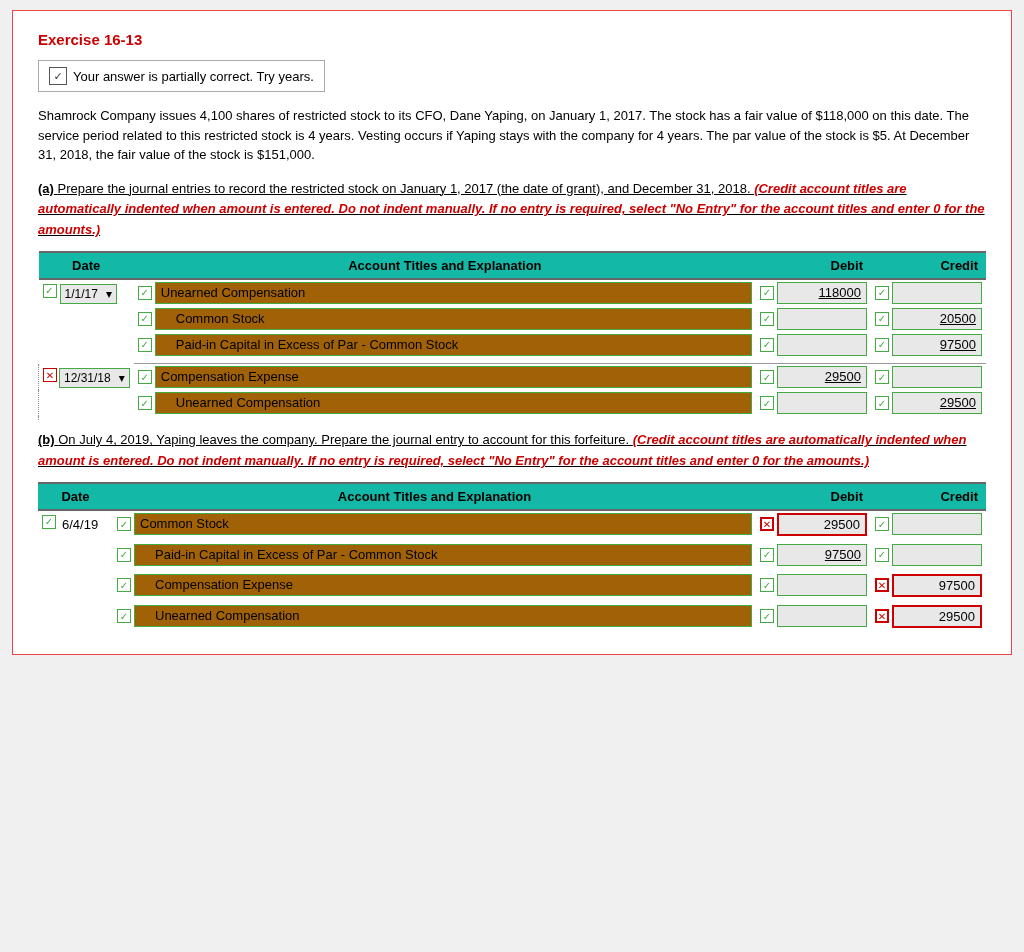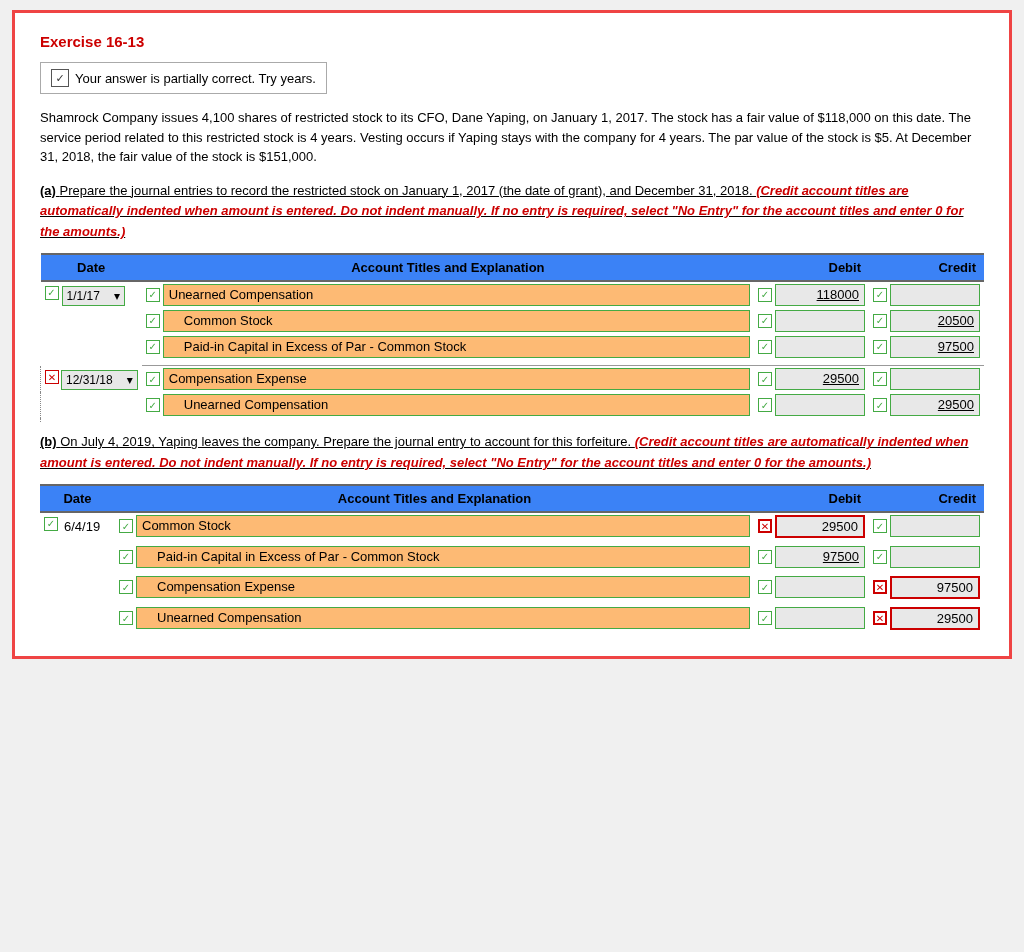--- a/index.html
+++ b/index.html
@@ -4,21 +4,21 @@
   <style>
     * { box-sizing: border-box; margin: 0; padding: 0; }
     body {
       font-family: Arial, sans-serif;
       font-size: 13px;
       background: #f0f0f0;
       padding: 10px;
     }
     .page {
       background: white;
-      border: 3px solid #ef4444;
+      border: 1px solid #ef4444;
       max-width: 1000px;
       margin: 0 auto;
       padding: 20px 25px;
     }
     .exercise-title {
       color: #cc0000;
       font-weight: bold;
       font-size: 15px;
       margin-bottom: 12px;
     }
@@ -57,34 +57,34 @@
     }
 
     table.journal {
       width: 100%;
       border-collapse: collapse;
     }
     table.journal th {
       border-top: 2px solid #666;
       border-bottom: 2px solid #666;
       padding: 5px 8px;
-      background: #3b82f6;
+      background: #14b8a6;
       font-weight: bold;
     }
     table.journal td {
       padding: 2px 4px;
       vertical-align: middle;
     }
     .flex-row { display: flex; align-items: center; gap: 3px; }
     .cb { width: 14px; height: 14px; border: 1px solid #4a4; display:inline-flex; align-items:center; justify-content:center; font-size:10px; color:#4a4; flex-shrink:0; }
     .cb-red { width: 14px; height: 14px; border: 2px solid #cc0000; display:inline-flex; align-items:center; justify-content:center; font-size:10px; color:#cc0000; flex-shrink:0; }
-    .acct-input-green { background:#fdba74; border:1px solid #4a4; padding:2px 5px; min-height:22px; flex:1; }
+    .acct-input-green { background:#a16207; border:1px solid #4a4; padding:2px 5px; min-height:22px; flex:1; }
     .amt-input { background:#e8e8e8; border:1px solid #4a4; padding:2px 5px; min-height:22px; width:100%; text-align:right;text-decoration:underline; }
     .amt-input-red { background:#e8e8e8; border:2px solid #cc0000; padding:2px 5px; min-height:22px; width:100%; text-align:right; }
-    .date-sel { background:#e8e8e8; border:1px solid #4a4; padding:2px 4px; display:inline-flex; align-items:flex-start; gap:14px; font-size:12px; white-space:nowrap; }
+    .date-sel { background:#e8e8e8; border:1px solid #4a4; padding:2px 4px; display:inline-flex; align-items:flex-start; gap:8px; font-size:12px; white-space:nowrap; }
   </style>
 </head>
 <body>
 
 <div class="page">
 
   <div class="exercise-title">Exercise 16-13</div>
 
   <div class="partial-correct">
     <div class="check-icon">✓</div>

